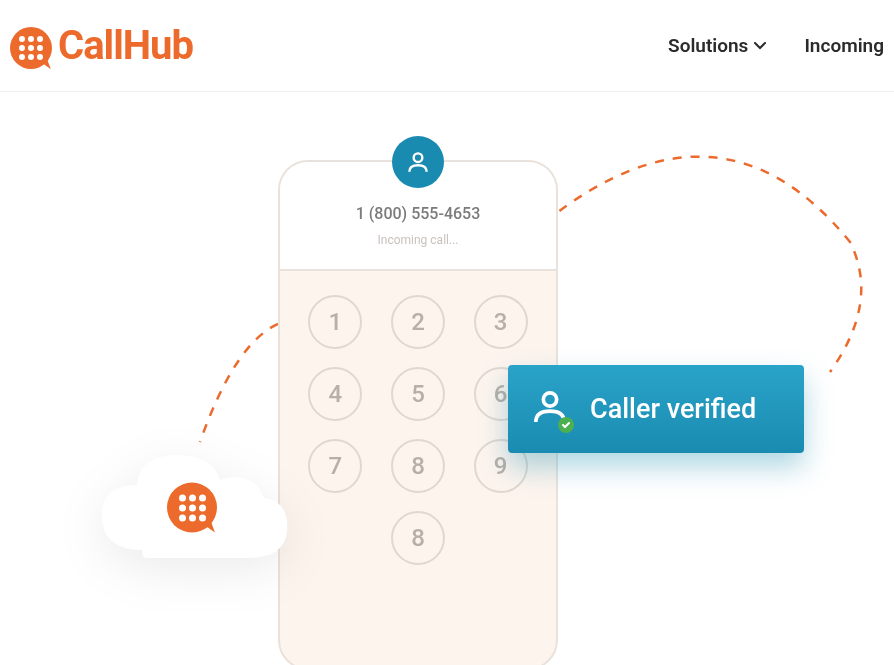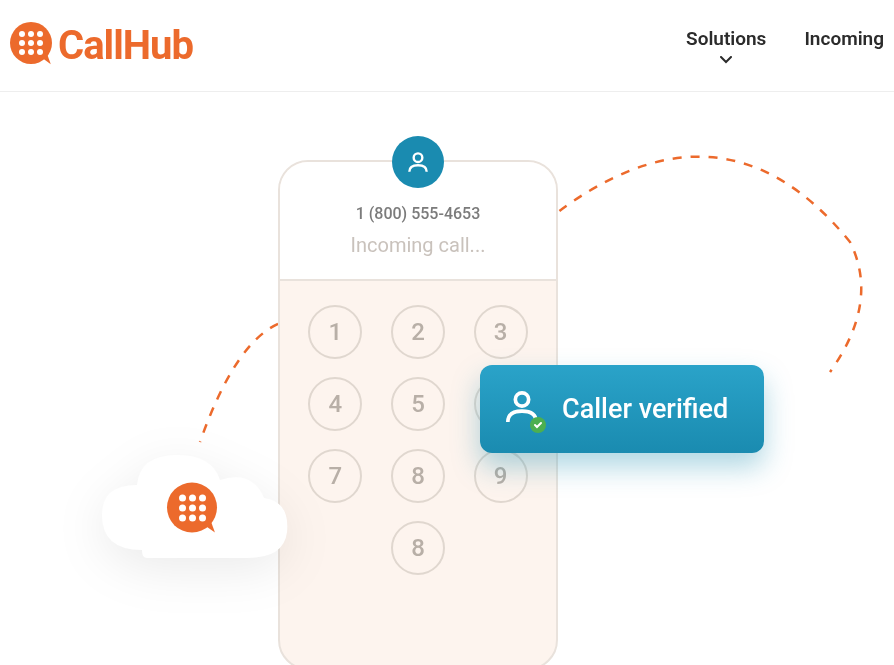--- a/index.html
+++ b/index.html
@@ -12,21 +12,21 @@
       position: relative;
     }
     .header {
       display: flex;
       align-items: center;
       padding: 22px 10px 22px 10px;
       border-bottom: 1px solid #eee;
     }
     .logo {
       display: flex;
-      align-items: flex-start;
+      align-items: flex-end;
       gap: 6px;
     }
     .logo-icon {
       width: 42px;
       height: 42px;
       background: #ec6a2c;
       border-radius: 50%;
       position: relative;
       display: flex;
       align-items: center;
@@ -69,21 +69,20 @@
       margin-right: 0;
     }
     .nav-item {
       display: flex;
       align-items: center;
       gap: 6px;
       font-size: 19px;
       font-weight: 600;
       color: #2b2b2b;
       cursor: pointer;
-      flex-direction: column;
     }
     .chevron {
       width: 12px;
       height: 8px;
       display: inline-flex;
     }
     .main {
       position: relative;
       height: 565px;
     }
@@ -116,21 +115,21 @@
       display: flex;
       align-items: center;
       justify-content: center;
     }
     .phone-number {
       font-size: 16px;
       font-weight: 500;
       color: #7b7b7b;
     }
     .phone-status {
-      font-size: 20px;
+      font-size: 12px;
       color: #c9c2bc;
       margin-top: 10px;
     }
     .keypad {
       padding: 24px 28px;
       display: grid;
       grid-template-columns: repeat(3, 1fr);
       gap: 18px 28px;
       justify-items: center;
     }
@@ -190,25 +189,25 @@
       z-index: 1;
     }
     .cloud-dots span {
       width: 7px;
       height: 7px;
       background: #fff;
       border-radius: 50%;
     }
     .badge {
       position: absolute;
-      left: 480px;
+      left: 508px;
       top: 273px;
       background: linear-gradient(180deg, #2aa3c9 0%, #1a8bb0 100%);
-      border-radius: 12px;
-      padding: 22px 36px 22px 22px;
+      border-radius: 4px;
+      padding: 22px 48px 22px 22px;
       display: flex;
       align-items: center;
       gap: 20px;
       box-shadow: 0 14px 28px rgba(26,139,176,0.35);
     }
     .badge-icon {
       position: relative;
     }
     .badge-check {
       position: absolute;

